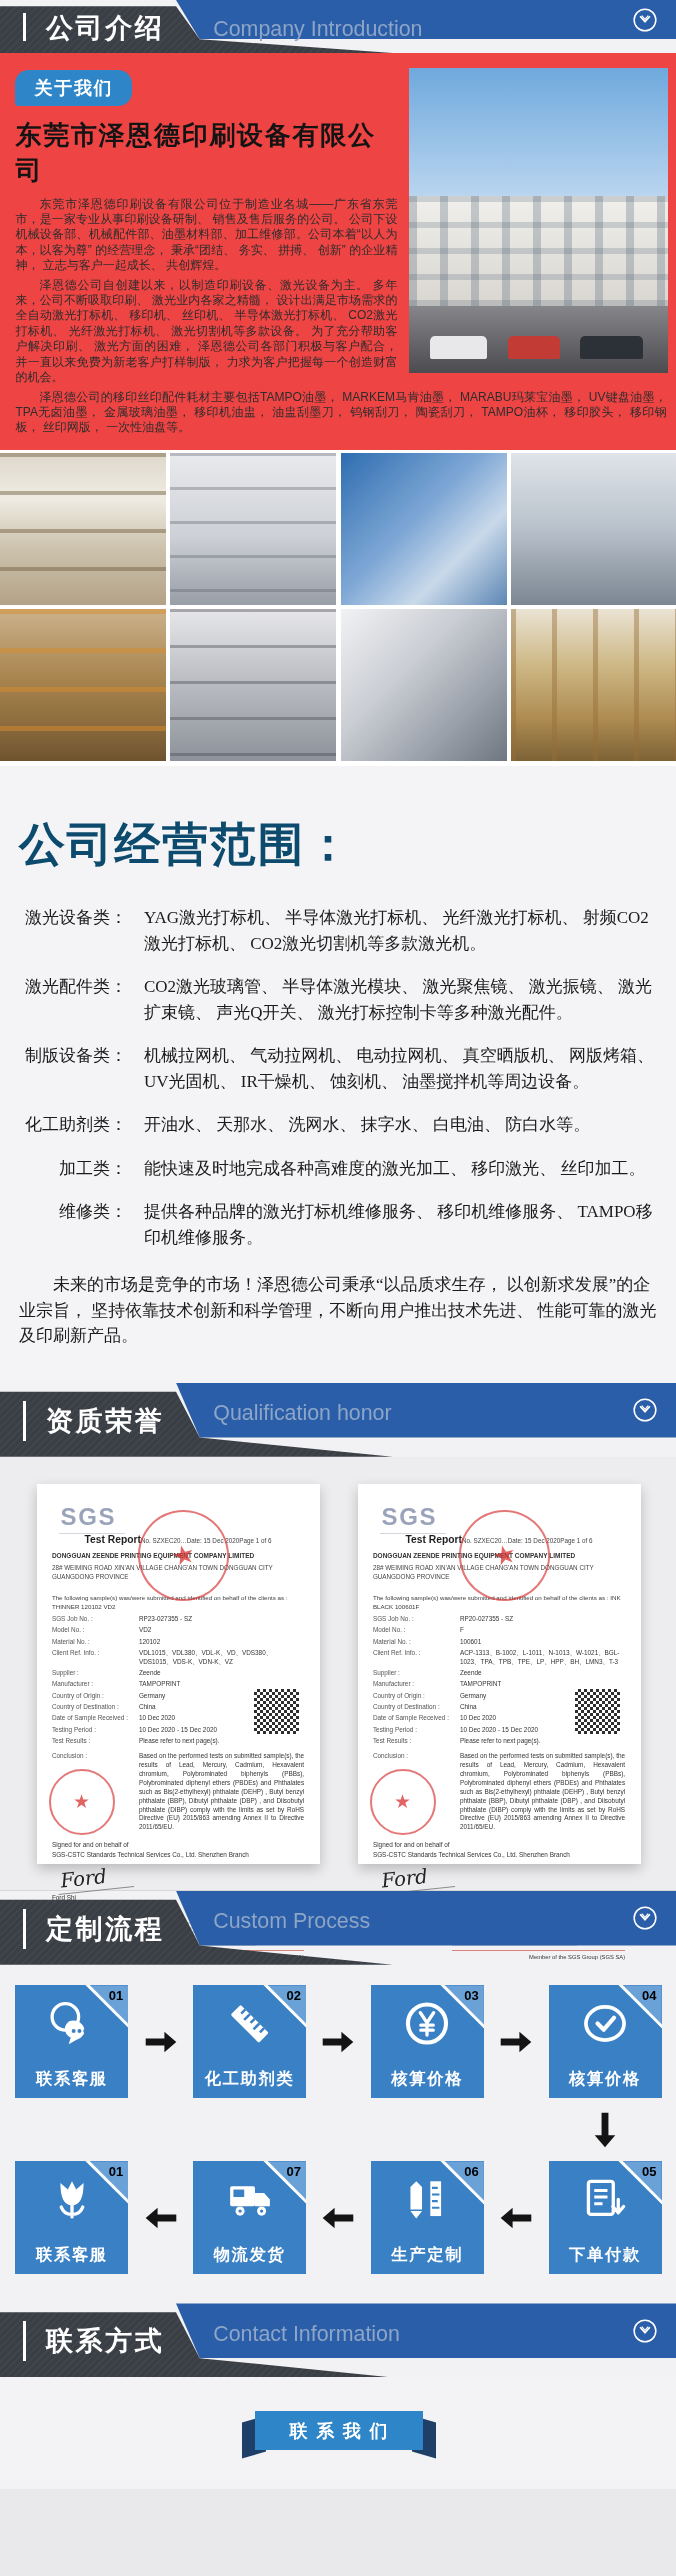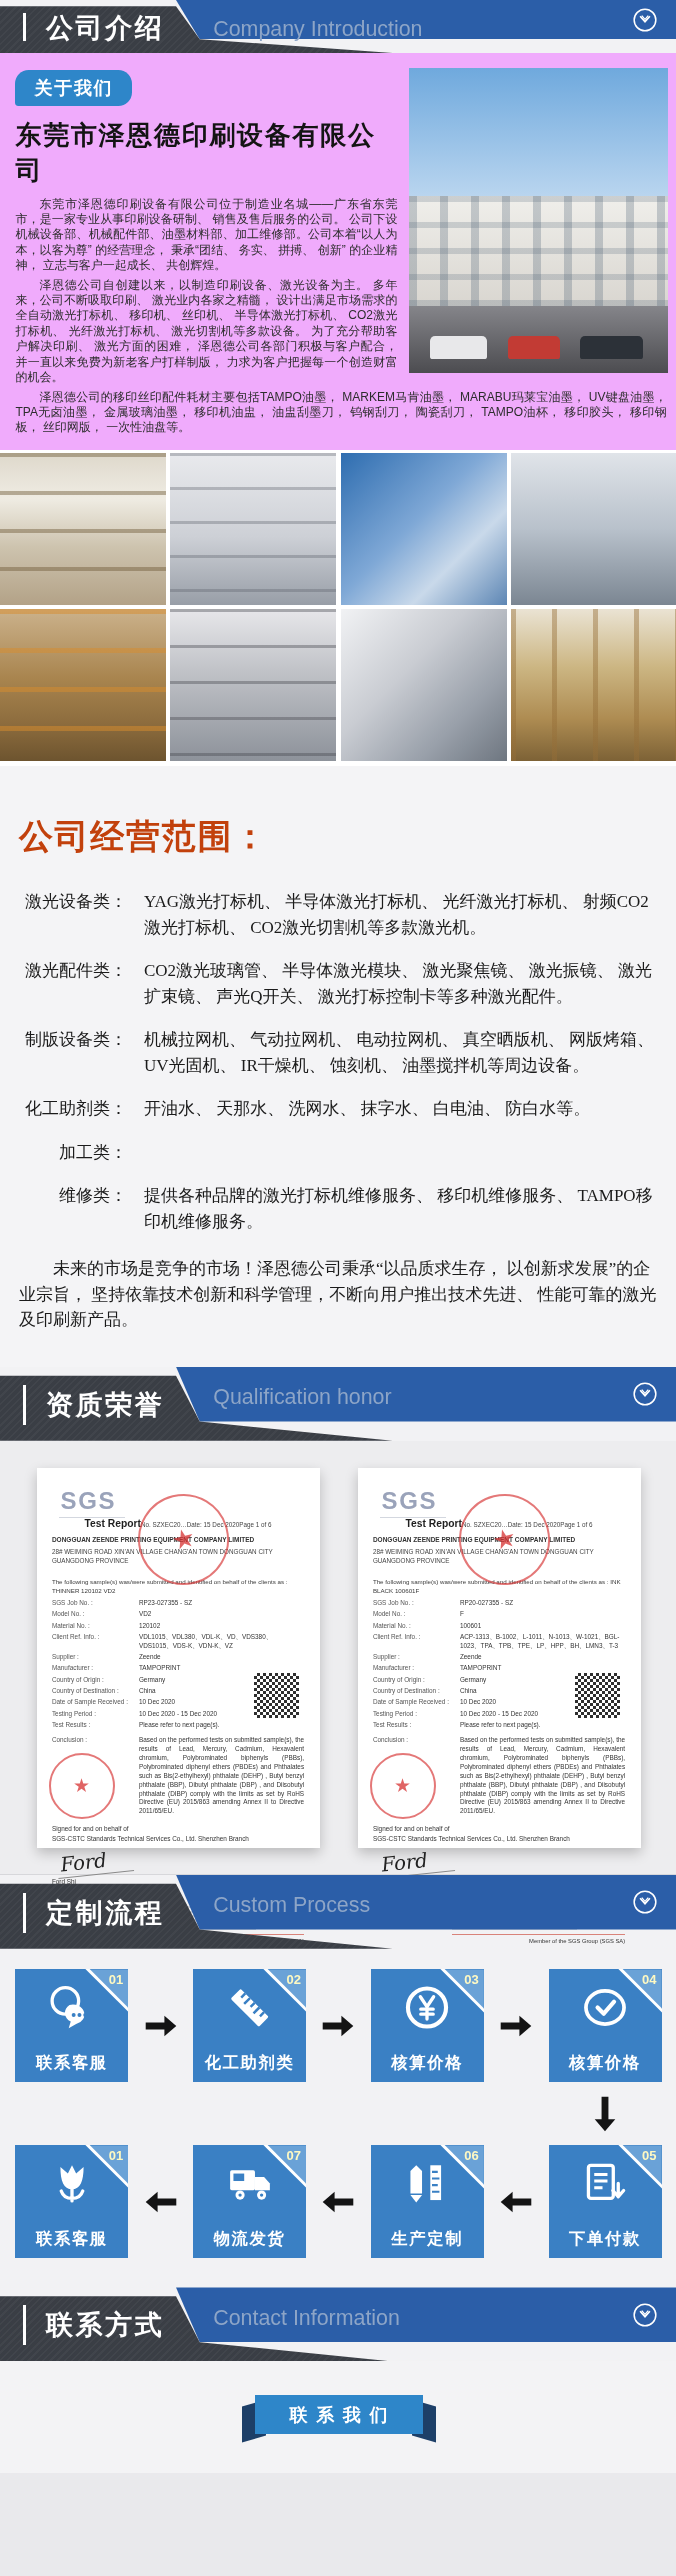--- a/index.html
+++ b/index.html
@@ -17,21 +17,21 @@
   .sh-bar{position:absolute;left:23px;top:24%;height:54%;width:2.6px;background:#fff;z-index:2;}
   .sh-title{position:absolute;left:46px;top:50%;transform:translateY(-46%);z-index:2;
     color:#fff;font-size:27px;font-weight:bold;letter-spacing:2.6px;}
   .sh-sub{position:absolute;left:31.5%;top:38%;transform:translateY(-40%);z-index:2;
     color:#8da5c7;font-size:21.4px;}
   .sec-header.first .sh-sub{top:50%;}
   .sh-icon{position:absolute;right:19px;top:37%;transform:translateY(-50%);z-index:2;width:26px;height:26px;}
   .sh-icon svg{width:100%;height:100%;}
 
   
-  .about{background:#f0abfc;padding:13.7px 8.6px 10.3px;overflow:hidden;}
+  .about{background:#ef4444;padding:13.7px 8.6px 10.3px;overflow:hidden;}
   .about-photo{float:right;width:259px;height:305px;margin:1.7px 0 5.1px 12px;position:relative;overflow:hidden;background:#cfd6de;}
   .bsky{height:42%;background:linear-gradient(180deg,#6fa9dd,#b9d5ef);}
   .bbody{height:36%;background:
     repeating-linear-gradient(90deg,rgba(75,95,115,.28) 0 7.7px,transparent 7.7px 31px),
     repeating-linear-gradient(180deg,rgba(75,95,115,.22) 0 6px,transparent 6px 26px),
     linear-gradient(180deg,#f0efeb,#d9d6d0);}
   .bground{height:22%;background:linear-gradient(180deg,#85858a,#4c4c50);position:relative;}
   .car{position:absolute;bottom:22%;height:34%;border-radius:5.1px 5.1px 2.6px 2.6px;}
   .car.c1{left:8%;width:22%;background:#e8e8ea;}
   .car.c2{left:38%;width:20%;background:#c23b34;}
@@ -49,21 +49,21 @@
   .ph2{background:repeating-linear-gradient(180deg,rgba(90,95,105,.35) 0 3.4px,transparent 3.4px 34px),linear-gradient(180deg,#e9eaed,#cdd0d6 55%,#989ea7);}
   .ph3{background:linear-gradient(135deg,#2e6db0,#7fa8d6 45%,#c9d9ea 70%,#5d86b4);}
   .ph4{background:linear-gradient(180deg,#e0e4e9,#b8c1cb 50%,#7b8692);}
   .ph5{background:repeating-linear-gradient(180deg,rgba(215,140,45,.5) 0 5.1px,transparent 5.1px 39px),linear-gradient(180deg,#cbb28c,#a9854f 45%,#8a6a3c 78%,#6d542f);}
   .ph6{background:repeating-linear-gradient(180deg,rgba(70,72,78,.4) 0 3.4px,transparent 3.4px 36px),linear-gradient(180deg,#e7e7ea,#c1c3c8 40%,#8d929a);}
   .ph7{background:linear-gradient(135deg,#f1f2f4,#c9ccd2 40%,#99a0aa 72%,#6e7680);}
   .ph8{background:repeating-linear-gradient(90deg,rgba(150,110,55,.45) 0 5.1px,transparent 5.1px 41px),linear-gradient(180deg,#eae3d3,#ccb683 38%,#ae8c52 72%,#7d6236);}
 
   
   .scope{background:#f4f4f6;padding:29px 12px 34px;font-family:"Liberation Serif","DejaVu Serif",serif;}
-  .scope-heading{font-size:34px;font-weight:bold;color:#c2410c;margin:19px 0 29px 6.9px;letter-spacing:1.7px;}
+  .scope-heading{font-size:46px;font-weight:bold;color:#0c4a6e;margin:19px 0 29px 6.9px;letter-spacing:1.7px;}
   .scope-item{display:flex;margin-bottom:18px;font-size:17px;line-height:1.5;color:#1b1b1b;}
   .scope-label{width:115px;flex:none;text-align:right;}
   .scope-text{flex:1;margin-left:17px;padding-right:1.7px;}
   .scope-close{font-size:17px;line-height:1.5;color:#1b1b1b;text-indent:2em;margin:22px 5.1px 0 6.9px;}
 
   
   .certs{background:#ededef;padding:27px 0 26px;border-bottom:0.9px solid #d7d7db;}
   .certs-row{display:flex;justify-content:center;gap:38px;}
   .cert{width:283px;height:380px;background:#fff;box-shadow:0 5.1px 12px rgba(0,0,0,.22);
     position:relative;padding:19px 15.4px 10.3px;box-sizing:border-box;font-size:6.4px;color:#3b3b3b;}
@@ -98,21 +98,21 @@
 
   
   .process{background:#f2f2f4;padding:20.6px 15.4px 29px;}
   .prow{display:flex;align-items:center;justify-content:space-between;}
   .tile{width:113px;height:113px;background:#3a80c4;position:relative;flex:none;}
   .picon{position:absolute;top:12px;left:50%;transform:translateX(-50%);width:53px;height:53px;}
   .tlabel{position:absolute;bottom:8.6px;width:100%;text-align:center;color:#fff;font-size:16.3px;font-weight:bold;letter-spacing:1.7px;}
   .fold{position:absolute;top:0;right:0;width:46px;height:46px;overflow:hidden;}
   .fold-tri{position:absolute;inset:0;background:#6aa2d7;clip-path:polygon(13% 0,100% 0,100% 87%);}
   .fold-seam{position:absolute;left:-8.6px;top:20.6px;width:72px;height:3px;background:#fff;transform:rotate(45deg);}
-  .tnum{position:absolute;top:2.6px;right:5.1px;color:#fef9c3;font-size:13px;font-weight:bold;z-index:2;}
+  .tnum{position:absolute;top:2.6px;right:5.1px;color:#000000;font-size:13px;font-weight:bold;z-index:2;}
   .harrow{width:34px;height:24px;flex:none;}
   .varrow-row{display:flex;justify-content:flex-end;align-items:center;height:63px;padding-right:45px;}
   .varrow{width:24px;height:38px;}
 
   
   .contactsec{background:#f3f3f5;padding:34px 0 39px;}
   .ribbon-wrap{position:relative;width:168px;margin:0 auto;height:39px;}
   .rfold{position:absolute;top:7.7px;width:24px;height:36px;background:#1d3f68;}
   .rfold.left{left:-13px;transform:skewY(-16deg);}
   .rfold.right{right:-13px;transform:skewY(16deg);}
@@ -185,20 +185,21 @@
     <div class="scope-item">
       <span class="scope-label">制版设备类：</span>
       <span class="scope-text">机械拉网机、 气动拉网机、 电动拉网机、 真空晒版机、 网版烤箱、 UV光固机、 IR干燥机、 蚀刻机、 油墨搅拌机等周边设备。</span>
     </div>
     <div class="scope-item">
       <span class="scope-label">化工助剂类：</span>
       <span class="scope-text">开油水、 天那水、 洗网水、 抹字水、 白电油、 防白水等。</span>
     </div>
     <div class="scope-item">
       <span class="scope-label">加工类：</span>
+      <span class="scope-text">能快速及时地完成各种高难度的激光加工、 移印激光、 丝印加工。</span>
     </div>
     <div class="scope-item">
       <span class="scope-label">维修类：</span>
       <span class="scope-text">提供各种品牌的激光打标机维修服务、 移印机维修服务、 TAMPO移印机维修服务。</span>
     </div>
 
     <p class="scope-close">未来的市场是竞争的市场！泽恩德公司秉承“以品质求生存， 以创新求发展”的企业宗旨， 坚持依靠技术创新和科学管理，不断向用户推出技术先进、 性能可靠的激光及印刷新产品。</p>
   </section>
 
   <div class="sec-header">

